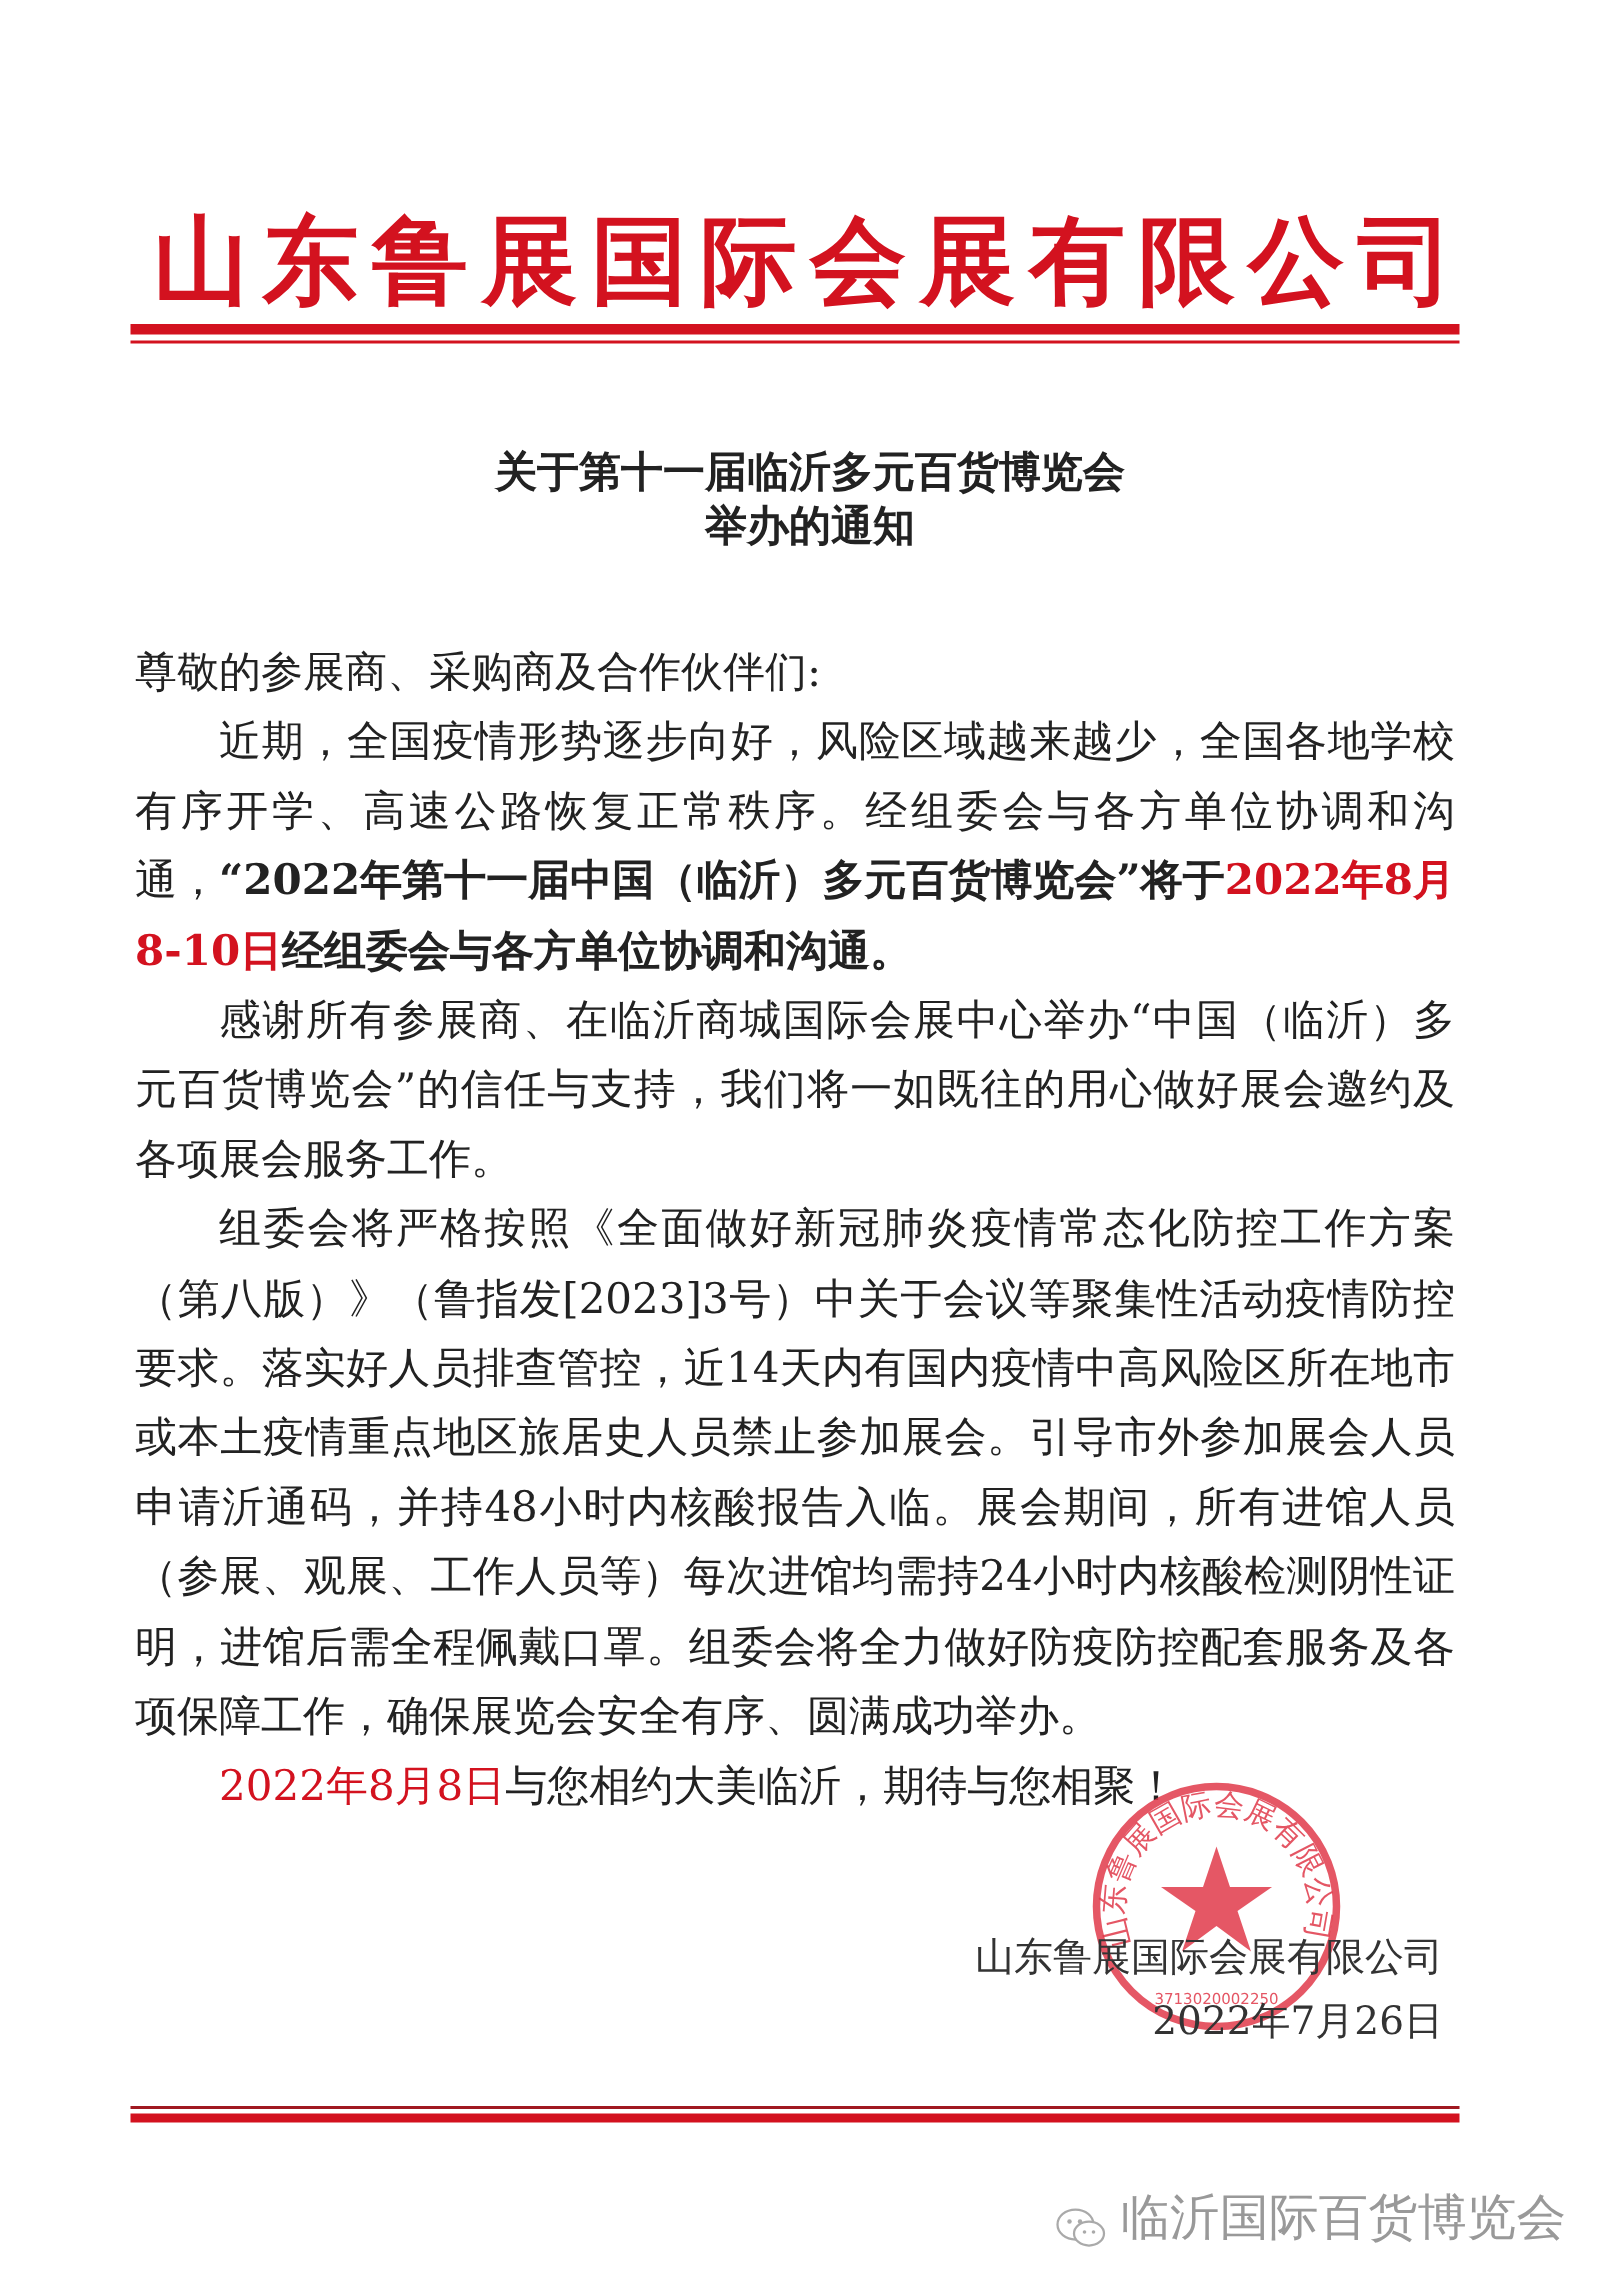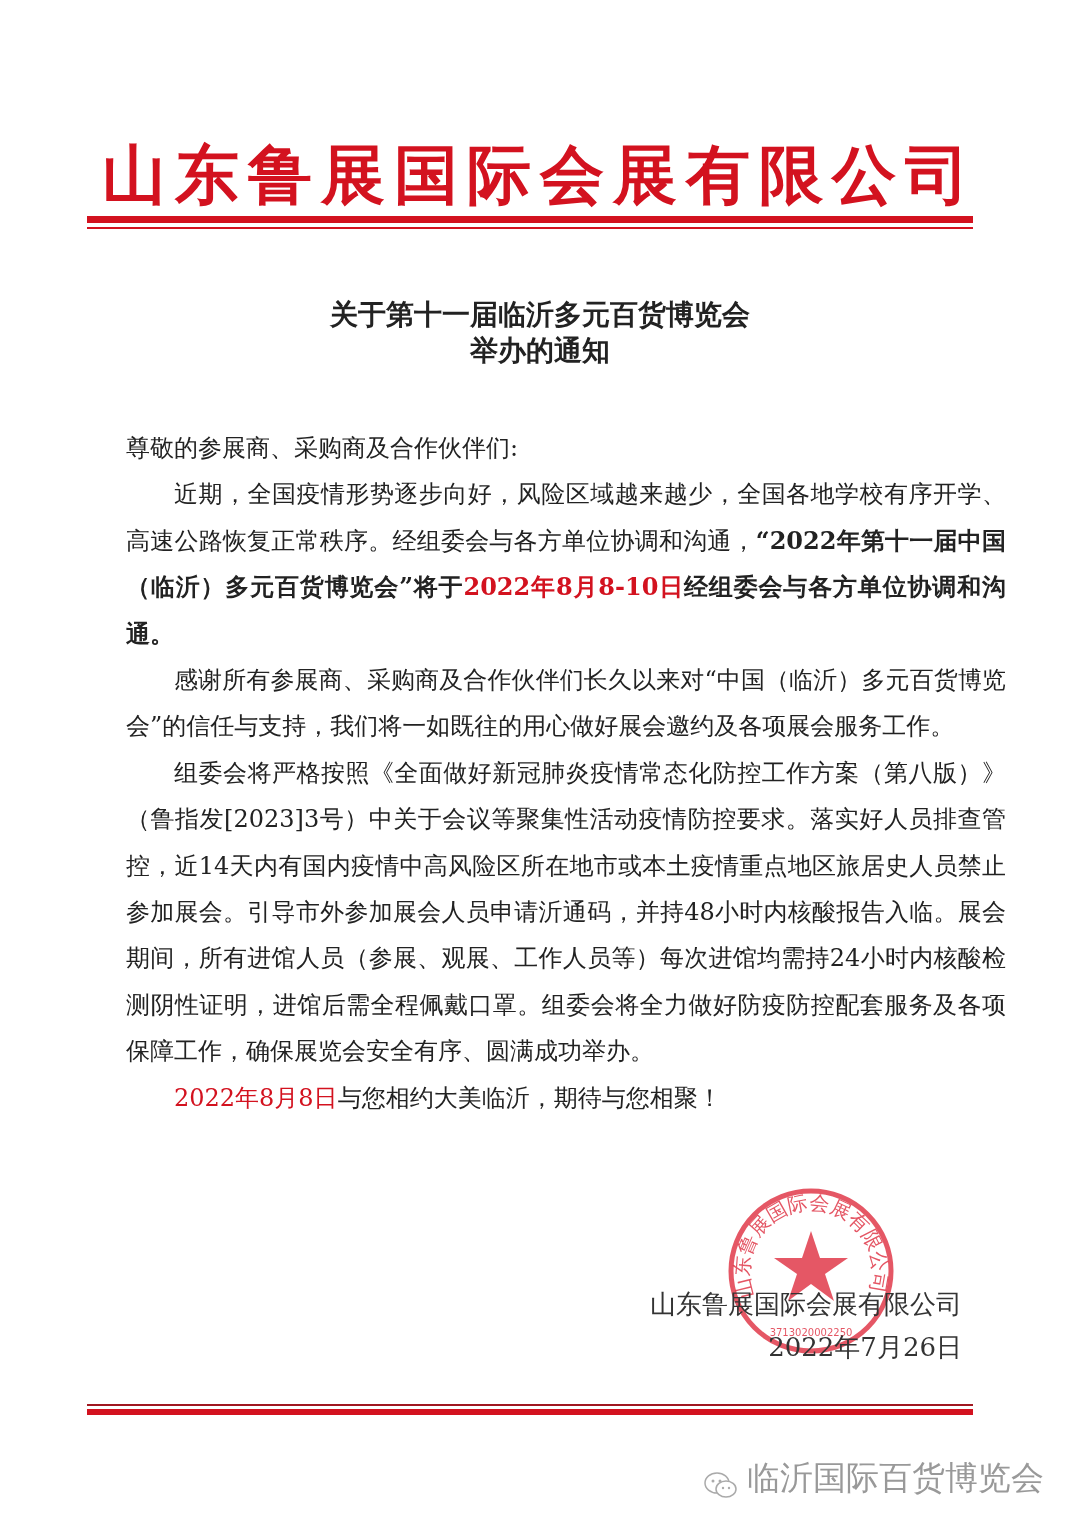--- a/index.html
+++ b/index.html
@@ -5,21 +5,21 @@
   html, body { margin:0; padding:0; background:#fff; }
   body { width:1080px; height:1527px; position:relative; overflow:hidden;
          font-family:"DejaVu Serif","Liberation Serif",serif; color:#222; }
   .company-header { position:absolute; left:0; width:1080px; top:135px; text-align:center;
          font-size:64px; letter-spacing:9px; color:#d3121f; font-weight:bold; line-height:80px;
          font-family:"DejaVu Sans","Liberation Sans",sans-serif; }
   .rule-top-thick { position:absolute; left:87px; width:886px; top:216px; height:7px; background:#d3121f; }
   .rule-top-thin { position:absolute; left:87px; width:886px; top:227px; height:2px; background:#d3121f; }
   .title { position:absolute; left:0; width:1080px; text-align:center; font-size:28px; font-weight:bold; color:#222; }
   .t1 { top:296px; } .t2 { top:332px; }
-  .body { position:absolute; left:90px; width:880px; top:425px; font-size:24px; line-height:46.4px;margin-left:36px; }
+  .body { position:absolute; left:90px; width:880px; top:425px; font-size:28px; line-height:46.4px; }
   .p { margin:0; text-indent:2em; text-align:justify; }
   .p.noindent { text-indent:0; }
   .red { color:#d3121f; }
   .bold { font-weight:bold; }
   .sig { position:absolute; right:118px; font-size:26px; text-align:right; color:#333; }
   .sig1 { top:1287px; } .sig2 { top:1330px; }
   .seal { position:absolute; left:726px; top:1186px; width:170px; height:170px; }
   .rule-bot-thin { position:absolute; left:87px; width:886px; top:1404px; height:2px; background:#a01820; }
   .rule-bot-thick { position:absolute; left:87px; width:886px; top:1409px; height:6px; background:#d3121f; }
   .watermark { position:absolute; right:36px; top:1456px; font-size:33px; color:#999;
@@ -31,21 +31,21 @@
 <div class="company-header">山东鲁展国际会展有限公司</div>
 <div class="rule-top-thick"></div>
 <div class="rule-top-thin"></div>
 
 <div class="title t1">关于第十一届临沂多元百货博览会</div>
 <div class="title t2">举办的通知</div>
 
 <div class="body">
   <p class="p noindent">尊敬的参展商、采购商及合作伙伴们:</p>
   <p class="p"><span>近期，全国疫情形势逐步向好，风险区域越来越少，全国各地学校有序开学、高速公路恢复正常秩序。经组委会与各方单位协调和沟通，</span><span class="bold">“2022年第十一届中国（临沂）多元百货博览会”将于</span><span class="red bold">2022年8月8-10日</span><span class="bold">经组委会与各方单位协调和沟通。</span></p>
-  <p class="p">感谢所有参展商、采购商及合作伙伴们长久以来对“中国（临沂）多元百货博览会”的信任与支持，我们将一如既往的用心做好展会邀约及各项展会服务工作。</p>
+  <p class="p">感谢所有参展商、在临沂商城国际会展中心举办“中国（临沂）多元百货博览会”的信任与支持，我们将一如既往的用心做好展会邀约及各项展会服务工作。</p>
   <p class="p">组委会将严格按照《全面做好新冠肺炎疫情常态化防控工作方案（第八版）》（鲁指发[2023]3号）中关于会议等聚集性活动疫情防控要求。落实好人员排查管控，近14天内有国内疫情中高风险区所在地市或本土疫情重点地区旅居史人员禁止参加展会。引导市外参加展会人员申请沂通码，并持48小时内核酸报告入临。展会期间，所有进馆人员（参展、观展、工作人员等）每次进馆均需持24小时内核酸检测阴性证明，进馆后需全程佩戴口罩。组委会将全力做好防疫防控配套服务及各项保障工作，确保展览会安全有序、圆满成功举办。</p>
   <p class="p"><span class="red">2022年8月8日</span><span>与您相约大美临沂，期待与您相聚！</span></p>
 </div>
 
 <svg class="seal" viewBox="0 0 170 170">
   <circle cx="85" cy="85" r="80" fill="none" stroke="#e0394a" stroke-width="5" opacity="0.85"></circle>
   <polygon points="85,45 94,72 122,72 99,88 108,115 85,98 62,115 71,88 48,72 76,72" fill="#e0394a" opacity="0.85"></polygon>
   <defs>
       <path id="sealArc" d="M 28,110 A 62,62 0 1,1 142,110"></path>
     </defs>

